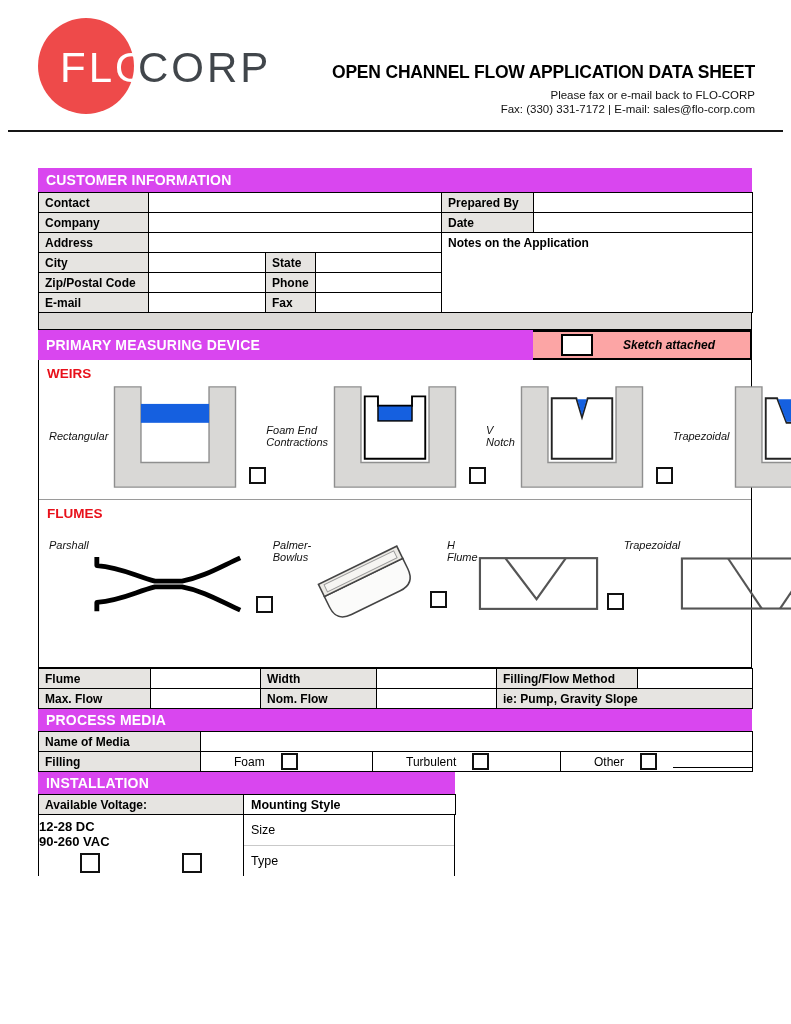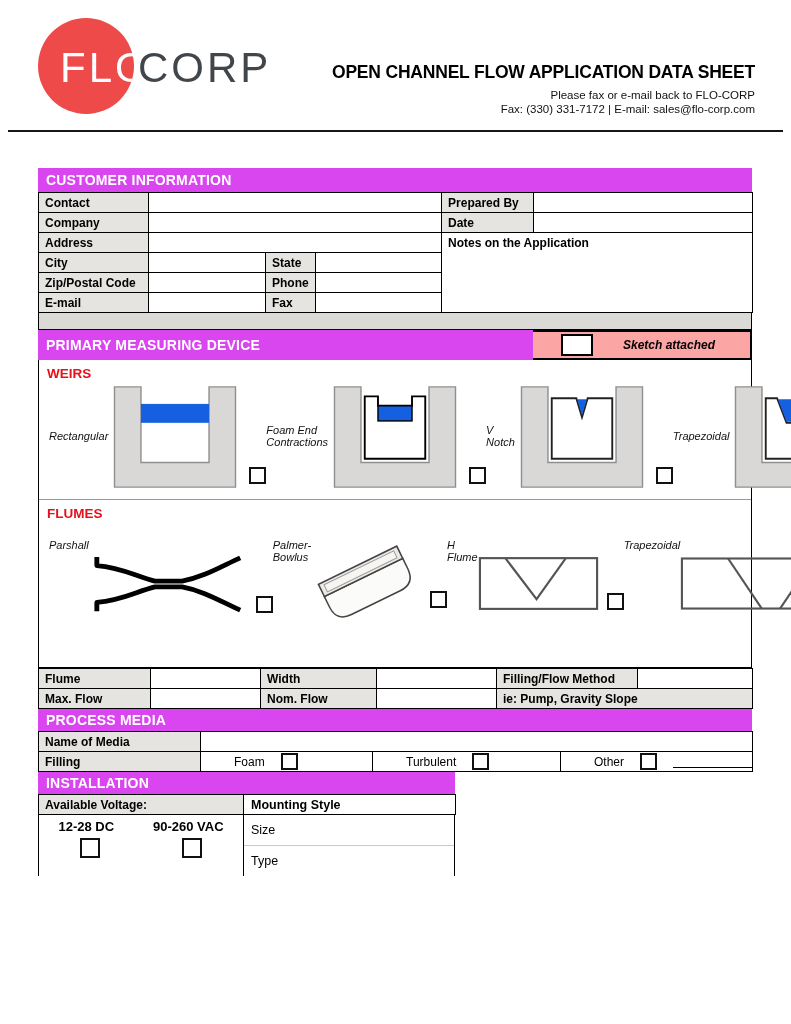--- a/index.html
+++ b/index.html
@@ -49,21 +49,21 @@
 
   
   .opt-cell { display:flex; align-items:center; padding-left:8px; font-weight:400; }
   .opt-cell .checkbox { margin-left:16px; }
   .other-line { display:inline-block; width:92px; border-bottom:1.5px solid #000; height:13px; margin-left:16px; }
 
   
   .install { width:417px; }
   .inst-row2 { display:flex; border:1px solid #000; border-top:none; }
   .volt-cell { width:205px; border-right:1px solid #000; padding:4px 0 6px 0; }
-  .volt-labels { display:flex; justify-content:space-around; font-weight:700; font-size:13px; }
+  .volt-labels { display:flex; justify-content:space-around; font-weight:700; font-size:13px;flex-direction:column; }
   .volt-boxes { display:flex; justify-content:space-around; margin-top:4px; }
   .volt-boxes .checkbox { width:20px; height:20px; border-width:2.5px; }
   .mount-cell { flex:1; display:flex; flex-direction:column; }
   .mount-row { flex:1; display:flex; align-items:center; padding-left:7px; font-size:12.5px; }
   .mount-row + .mount-row { border-top:1px solid #c9c9c9; }
   .mount-row .fill { flex:1; height:100%; }
 
   
   .office-box { margin-top:13px; height:118px; background:#ededec; border:2px solid #2b2b2b; position:relative; }
   .office-badge { display:inline-block; background:#b0111a; border:1.5px solid #1a1a1a; color:#fff; font-weight:700; font-size:12.5px; padding:8px 14px; letter-spacing:0.2px; }

